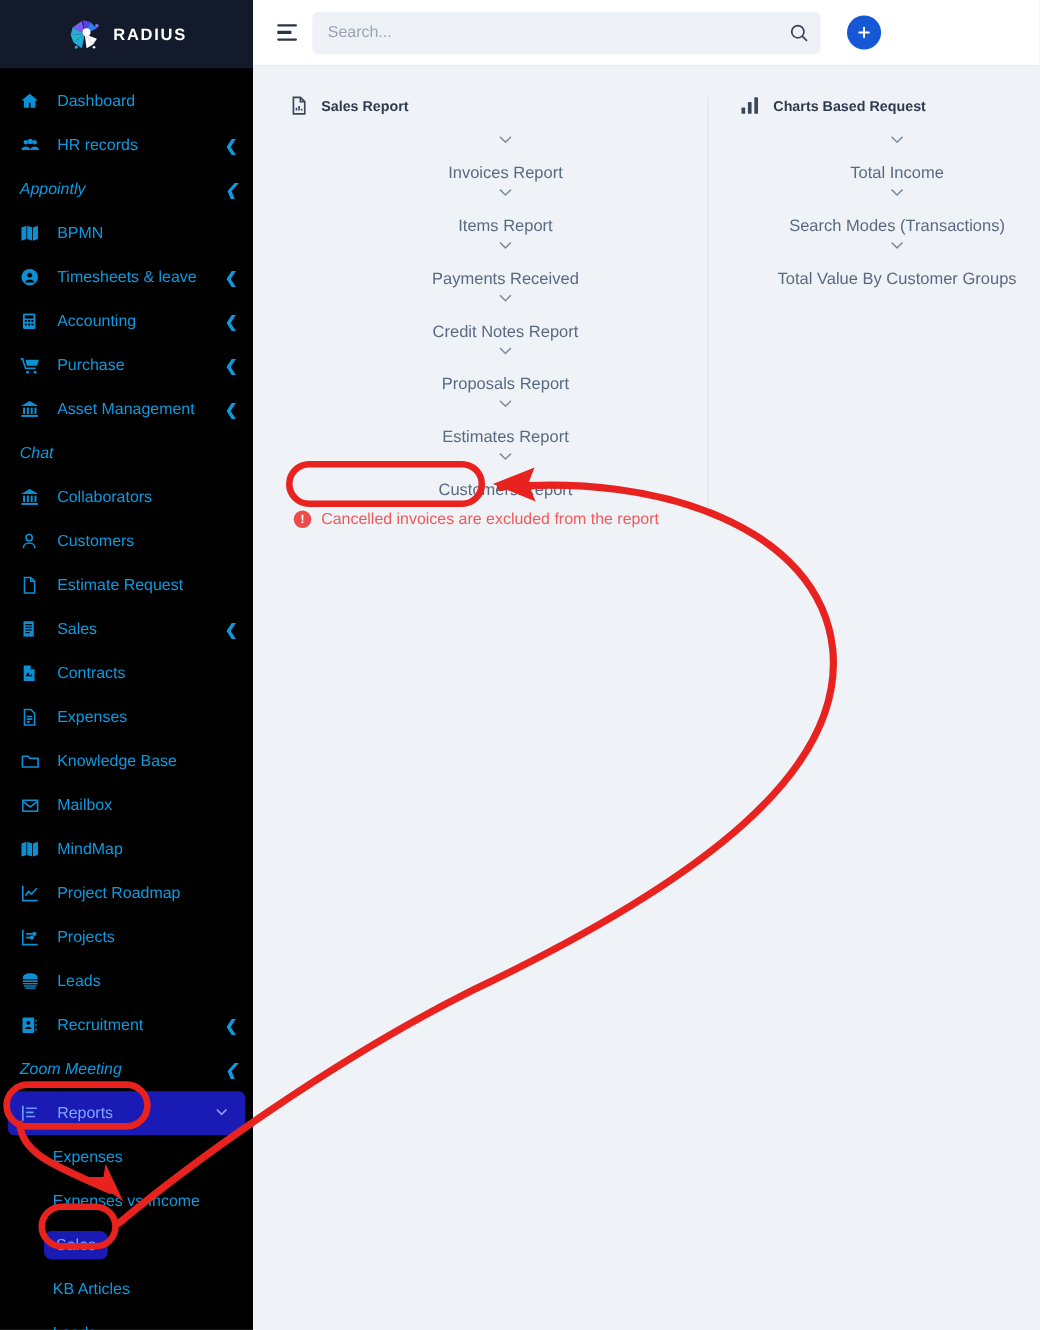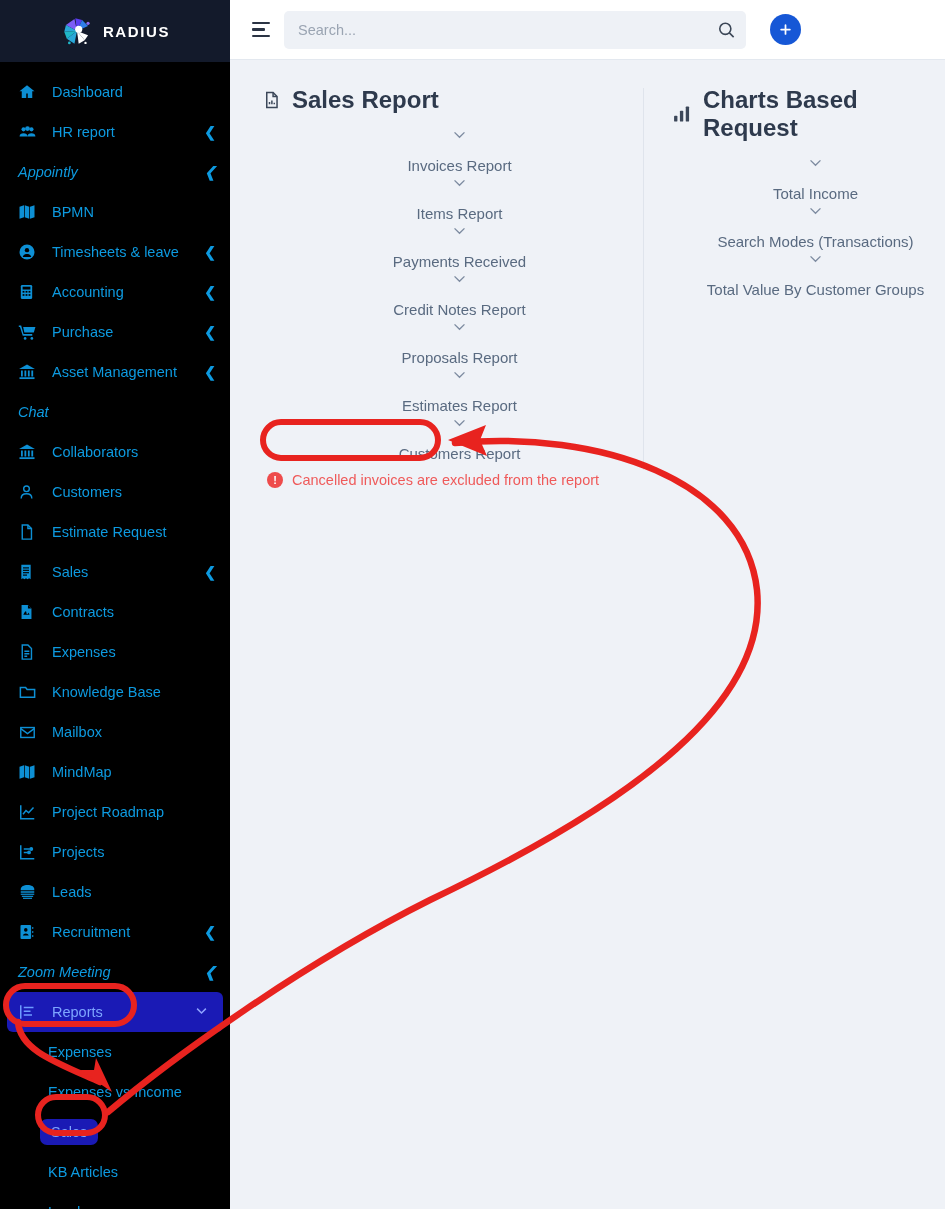--- a/index.html
+++ b/index.html
@@ -112,21 +112,21 @@
   .columns { display: flex; position: relative; }
   .col-left { width: 413px; flex: 0 0 413px; padding-left: 32px; }
   .col-divider {
     width: 1px; background: #dfe4ec; align-self: stretch;
     margin-top: 2px; height: 382px;
   }
   .col-right { flex: 1 1 auto; padding-left: 28px; }
 
   .sec-title {
     display: flex; align-items: center; gap: 11px;
-    font-size: 24px; font-weight: bold; color: #2e3a4d;
+    font-size: 13px; font-weight: bold; color: #2e3a4d;
     margin-bottom: 12px;
   }
   .sec-title .sico { color: #3b4759; display: flex; }
 
   .rep-item {
     display: flex; align-items: center; gap: 14px;
     height: 48px; padding-left: 14px;
     color: #596a80; font-size: 15px; flex-direction: column;
   }
   .rep-item .cd { color: #7d8ba0; display: flex; }
@@ -190,21 +190,21 @@
 
       <div class="nav-item">
         <span class="ico">
           <svg width="19" height="19" viewBox="0 0 24 24" fill="currentColor">
               <circle cx="7" cy="8" r="2.6"></circle>
               <circle cx="17" cy="8" r="2.6"></circle>
               <circle cx="12" cy="7" r="3"></circle>
               <path d="M2 17c0-2.8 2.2-4.2 5-4.2s5 1.4 5 4.2zM12 17c0-2.8 2.2-4.2 5-4.2s5 1.4 5 4.2z"></path>
             </svg>
         </span>
-        <span class="nav-label">HR report</span>
+        <span class="nav-label">HR records</span>
         <span class="chev-left">❮</span>
       </div>
 
       <div class="nav-item no-icon">
         <span class="nav-label">Appointly</span>
         <span class="chev-left">❮</span>
       </div>
 
       <div class="nav-item">
         <span class="ico">

